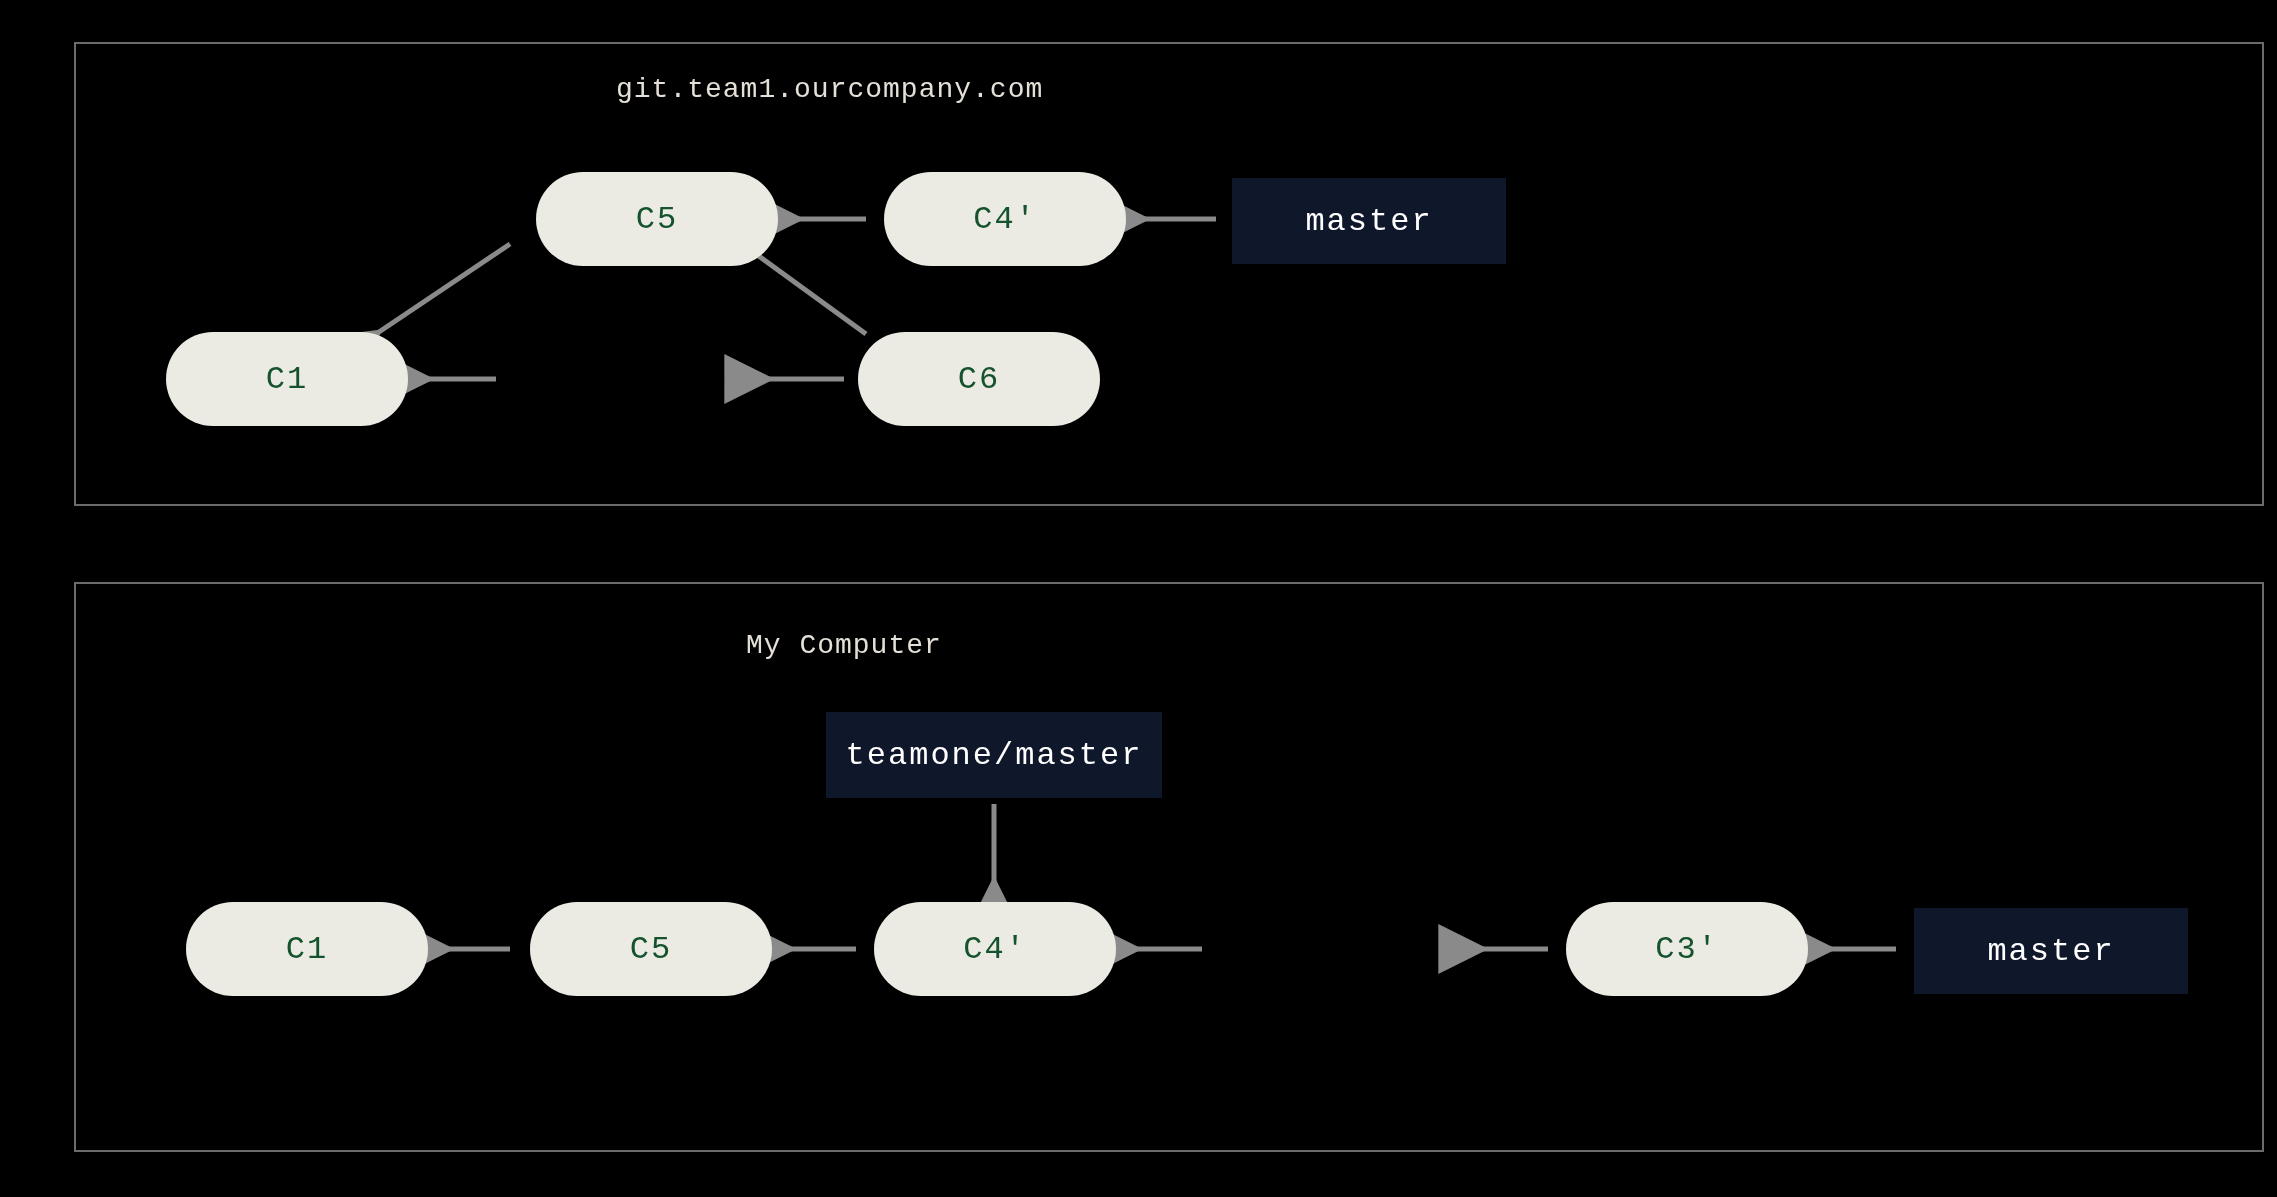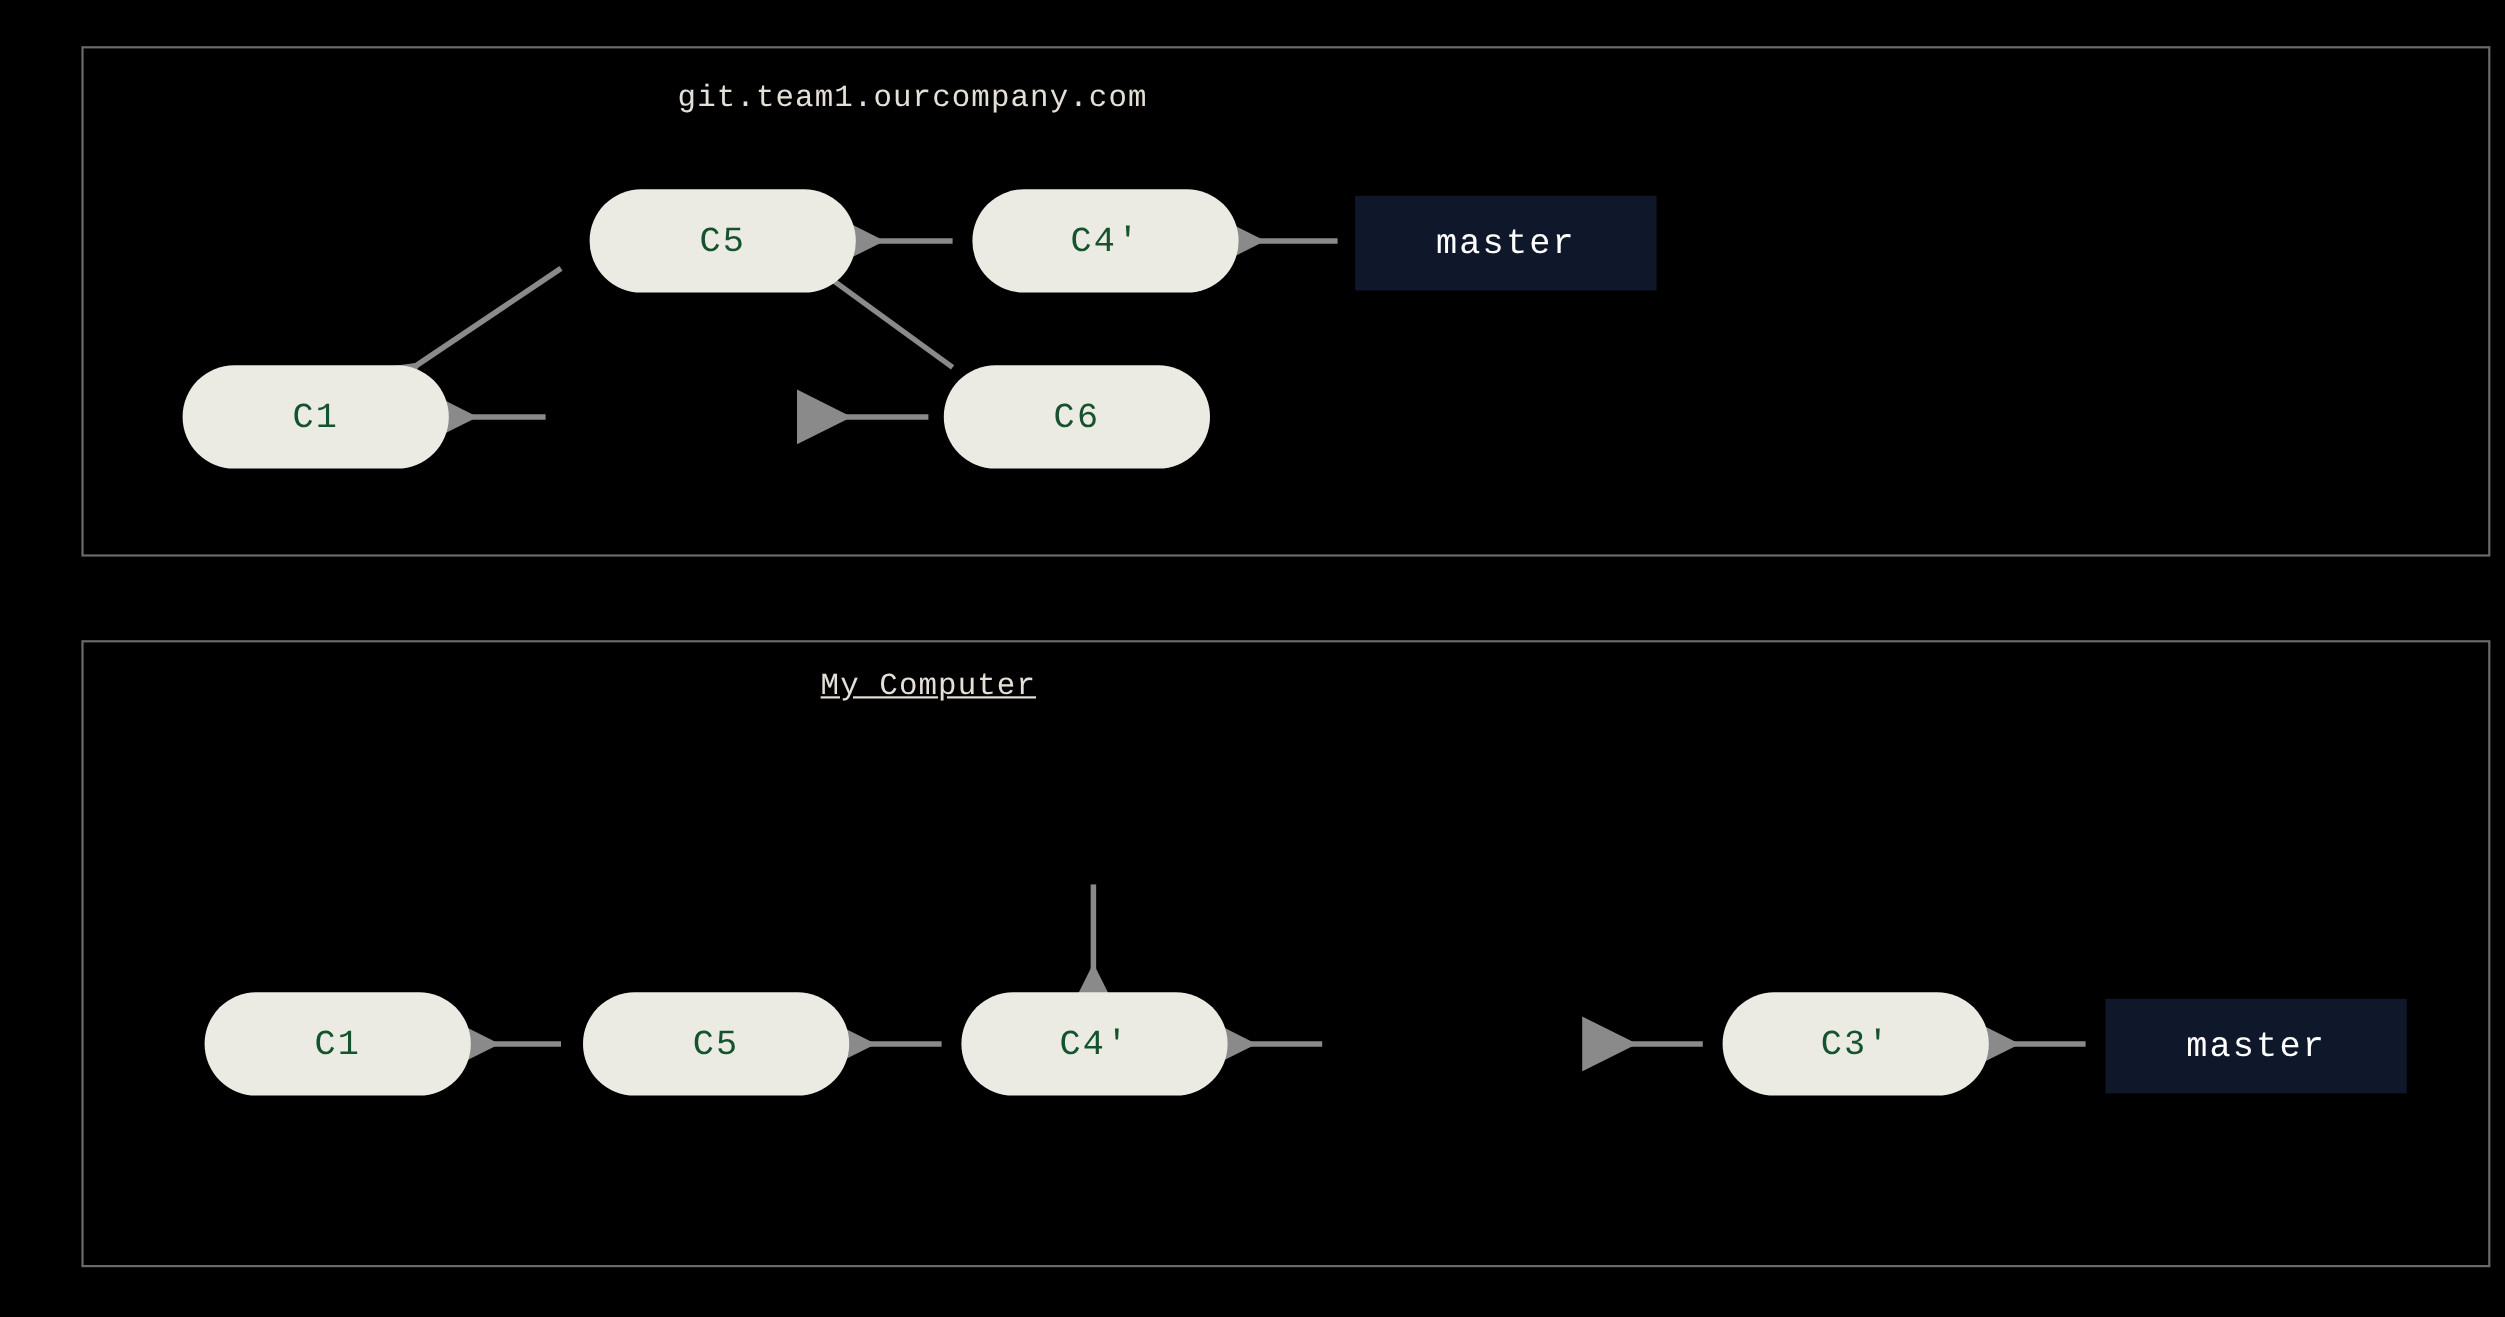--- a/index.html
+++ b/index.html
@@ -93,21 +93,21 @@
 
   <div class="commit" style="left:782px; top:288px;">C6</div>
 
   <div class="commit" style="left:808px; top:128px;">C4'</div>
 
   <div class="branch" style="left:1156px; top:134px; width:274px;">master</div>
 </div>
 
 <div class="panel" style="left:46px; top:582px; width:2190px; height:570px;">
 
-  <div class="panel-title" style="left:670px; top:25px;text-decoration:underline;">My Computer</div>
+  <div class="panel-title" style="left:670px; top:46px;">My Computer</div>
 
   <svg class="edges" width="2190" height="570">
     <defs>
       <marker id="ah2" viewBox="0 0 12 12" refX="2" refY="6" markerWidth="10" markerHeight="10" orient="auto">
         <path d="M12,0 L0,6 L12,12 z" fill="#8a8a8a"></path>
       </marker>
     </defs>
 
     <line x1="434" y1="365" x2="370" y2="365" stroke="#8a8a8a" stroke-width="5" marker-end="url(#ah2)"></line>
 
@@ -124,15 +124,16 @@
 
   <div class="commit" style="left:110px; top:318px;">C1</div>
 
   <div class="commit" style="left:454px; top:318px;">C5</div>
 
   <div class="commit" style="left:798px; top:318px;">C4'</div>
 
 
   <div class="commit" style="left:1490px; top:318px;font-family:Liberation Mono, monospace;">C3'</div>
 
+  <div class="branch" style="left:750px; top:128px; width:336px;">teamone/master</div>
 
   <div class="branch" style="left:1838px; top:324px; width:274px;">master</div>
 </div>
 
 </body></html>

